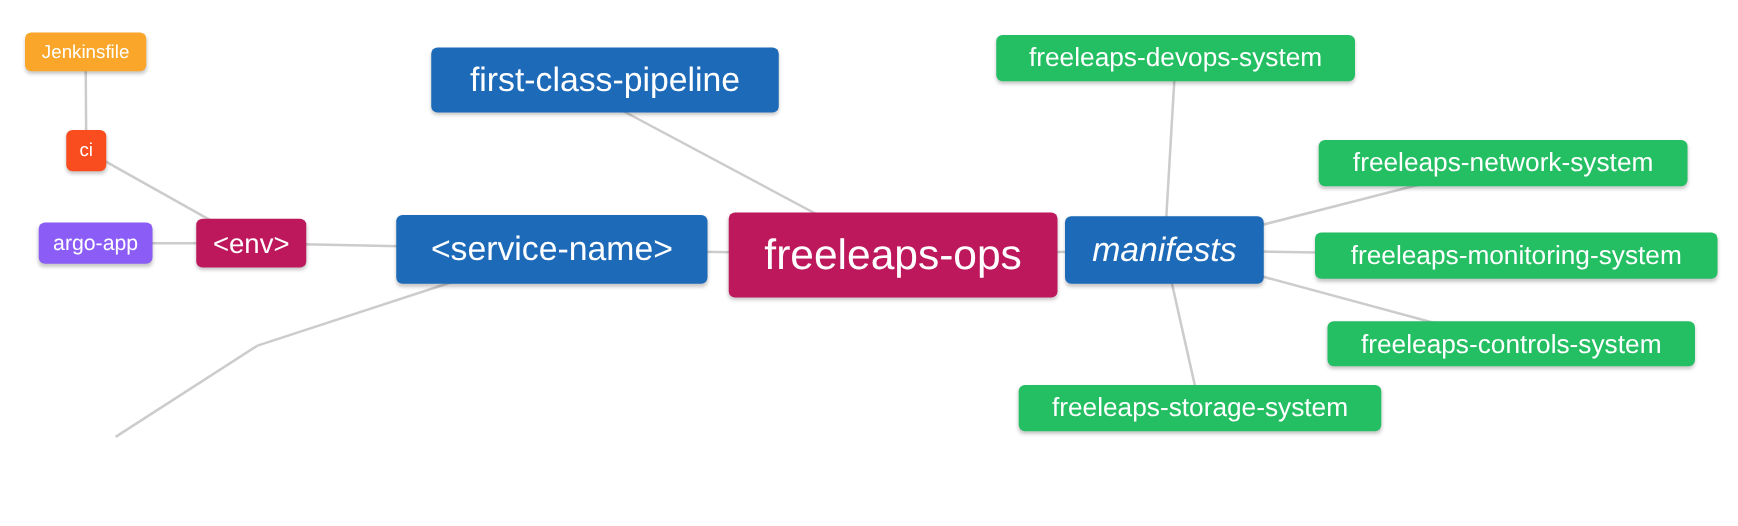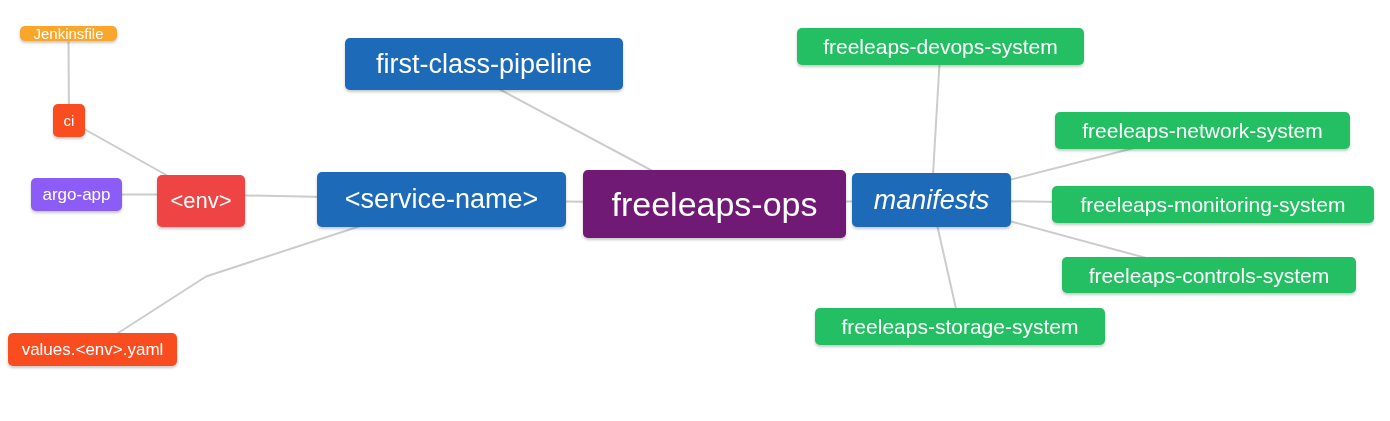--- a/index.html
+++ b/index.html
@@ -47,27 +47,26 @@
       <line x1="206" y1="276.5" x2="92.5" y2="349.5" stroke="#cccccc" stroke-width="2"></line>
       <line x1="714.5" y1="204" x2="452" y2="64" stroke="#cccccc" stroke-width="2"></line>
       <line x1="714.5" y1="204" x2="441.5" y2="199.5" stroke="#cccccc" stroke-width="2"></line>
       <line x1="714.5" y1="204" x2="931.5" y2="200" stroke="#cccccc" stroke-width="2"></line>
       <line x1="931.5" y1="200" x2="940.5" y2="46.5" stroke="#cccccc" stroke-width="2"></line>
       <line x1="931.5" y1="200" x2="1202.5" y2="130.5" stroke="#cccccc" stroke-width="2"></line>
       <line x1="931.5" y1="200" x2="1213" y2="204.5" stroke="#cccccc" stroke-width="2"></line>
       <line x1="931.5" y1="200" x2="1209" y2="275" stroke="#cccccc" stroke-width="2"></line>
       <line x1="931.5" y1="200" x2="960" y2="326.5" stroke="#cccccc" stroke-width="2"></line>
     </svg>
-<div class="node" style="left: 20px; top: 26px; width: 97px; height: 15px; font-size: 15px; background: rgb(249, 166, 43); color: rgb(255, 255, 255);">Jenkinsfile</div>
+<div class="node" style="left: 20px; top: 26px; width: 97px; height: 31px; font-size: 15px; background: rgb(249, 166, 43); color: rgb(255, 255, 255);">Jenkinsfile</div>
     <div class="node" style="left: 53px; top: 104px; width: 32px; height: 33px; font-size: 15px; background: rgb(249, 77, 32); color: rgb(255, 255, 255);">ci</div>
     <div class="node" style="left: 31px; top: 178px; width: 91px; height: 33px; font-size: 17px; background: #8b5cf6; color: rgb(255, 255, 255);">argo-app</div>
-    <div class="node" style="left: 157px; top: 175px; width: 88px; height: 52px; font-size: 22px; background: #ef4444; color: rgb(255, 255, 255);">&lt;env&gt;</div>
-    <div class="node" style="left: 8px; top: 333px; width: 169px; height: 33px; font-size: 17px; background: rgb(249, 77, 32); color: rgb(255, 255, 255);">values.&lt;env&gt;.yaml</div>
+    <div class="node" style="left: 157px; top: 175px; width: 88px; height: 39px; font-size: 22px; background: #be185d; color: rgb(255, 255, 255);">&lt;env&gt;</div>
     <div class="node" style="left: 313px; top: 38px; width: 278px; height: 52px; font-size: 27px; background: rgb(29, 106, 185); color: rgb(255, 255, 255); margin-left: 32px;">first-class-pipeline</div>
     <div class="node" style="left: 317px; top: 172px; width: 249px; height: 55px; font-size: 27px; background: rgb(29, 106, 185); color: rgb(255, 255, 255);">&lt;service-name&gt;</div>
-    <div class="node" style="left: 583px; top: 170px; width: 263px; height: 68px; font-size: 34px; background: #701a75; color: rgb(255, 255, 255);">freeleaps-ops</div>
+    <div class="node" style="left: 583px; top: 170px; width: 263px; height: 68px; font-size: 34px; background: #be185d; color: rgb(255, 255, 255);">freeleaps-ops</div>
     <div class="node" style="left: 852px; top: 173px; width: 159px; height: 54px; font-size: 27px; background: rgb(29, 106, 185); color: rgb(255, 255, 255); font-style: italic;">manifests</div>
     <div class="node" style="left: 797px; top: 28px; width: 287px; height: 37px; font-size: 21px; background: rgb(36, 191, 98); color: rgb(255, 255, 255);">freeleaps-devops-system</div>
     <div class="node" style="left: 1052px; top: 186px; width: 322px; height: 37px; font-size: 21px; background: rgb(36, 191, 98); color: rgb(255, 255, 255);">freeleaps-monitoring-system</div>
     <div class="node" style="left: 1055px; top: 112px; width: 295px; height: 37px; font-size: 21px; background: rgb(36, 191, 98); color: rgb(255, 255, 255);">freeleaps-network-system</div>
     <div class="node" style="left: 1062px; top: 257px; width: 294px; height: 36px; font-size: 21px; background: rgb(36, 191, 98); color: rgb(255, 255, 255);">freeleaps-controls-system</div>
     <div class="node" style="left: 815px; top: 308px; width: 290px; height: 37px; font-size: 21px; background: rgb(36, 191, 98); color: rgb(255, 255, 255);">freeleaps-storage-system</div>
   </div>
 
 </body></html>

